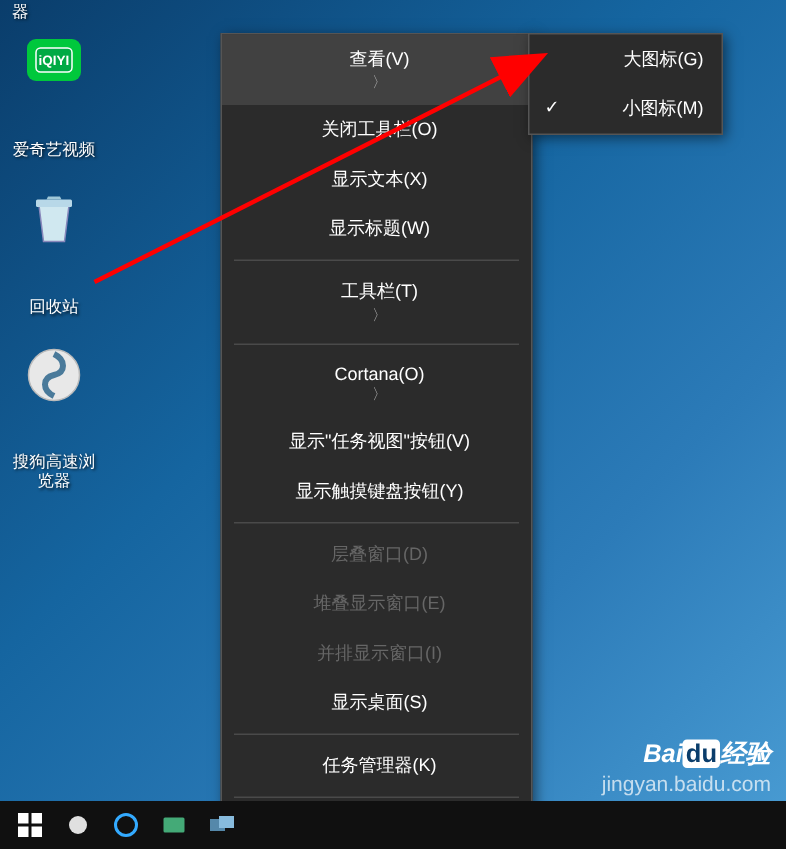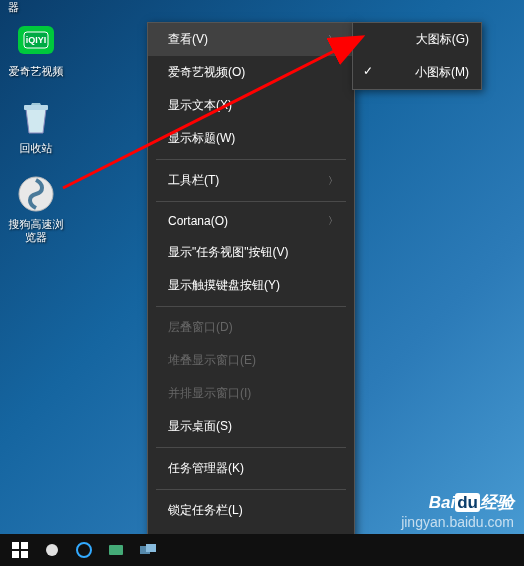--- a/index.html
+++ b/index.html
@@ -16,20 +16,21 @@
       left: 6px;
       top: 20px;
       width: 60px;
     }
     .desktop-icon {
       display: flex;
       flex-direction: column;
       align-items: center;
       margin-bottom: 18px;
       cursor: pointer;
+      gap: 28px;
     }
     .desktop-icon .icon-box {
       width: 40px;
       height: 40px;
       margin-bottom: 4px;
       display: flex;
       align-items: center;
       justify-content: center;
     }
     .desktop-icon .label {
@@ -49,20 +50,21 @@
       box-shadow: 2px 2px 8px rgba(0,0,0,0.5);
     }
     .menu-item {
       padding: 8px 16px 8px 20px;
       color: #fff;
       font-size: 12px;
       display: flex;
       justify-content: space-between;
       align-items: center;
       cursor: pointer;
+      flex-direction: column;
     }
     .menu-item.highlighted {
       background: #414141;
     }
     .menu-item.disabled {
       color: #666;
       cursor: default;
     }
     .menu-separator {
       height: 1px;
@@ -185,21 +187,21 @@
 览器</span>
   </div>
 </div>
 
 <div class="context-menu">
   <div class="menu-item highlighted">
     <span>查看(V)</span>
     <span class="submenu-arrow">〉</span>
   </div>
   <div class="menu-item">
-      <span>爱奇艺视频(O)</span>
+      <span>关闭工具栏(O)</span>
     </div>
   <div class="menu-item">
       <span>显示文本(X)</span>
     </div>
   <div class="menu-item">
       <span>显示标题(W)</span>
     </div>
   <div class="menu-separator"></div>
   <div class="menu-item">
     <span>工具栏(T)</span>

